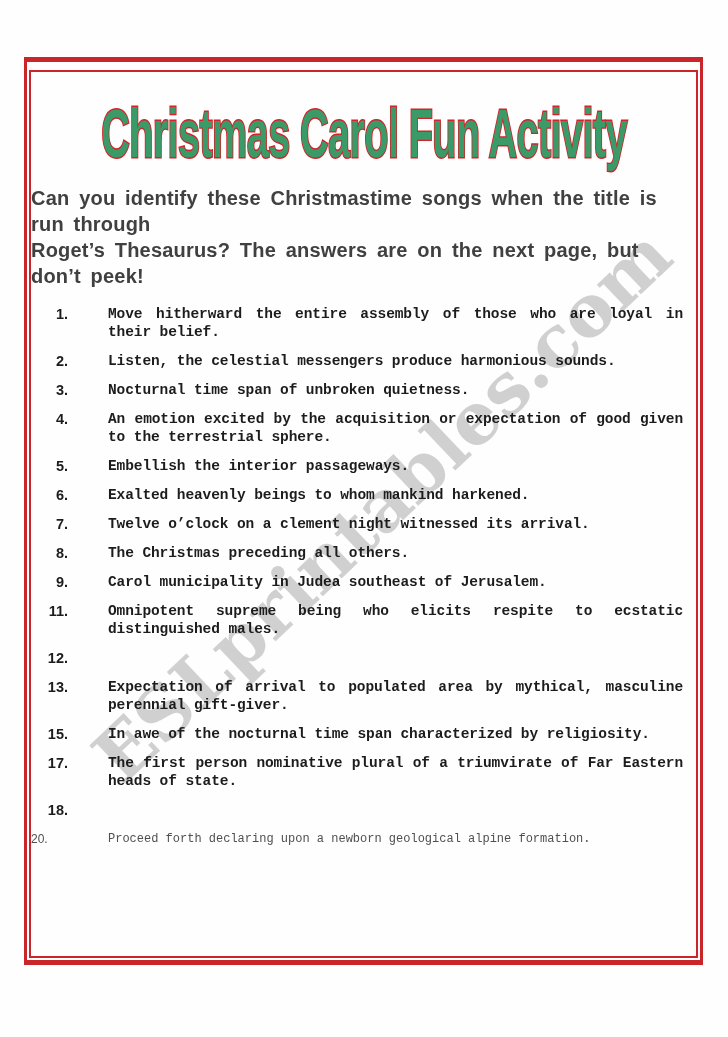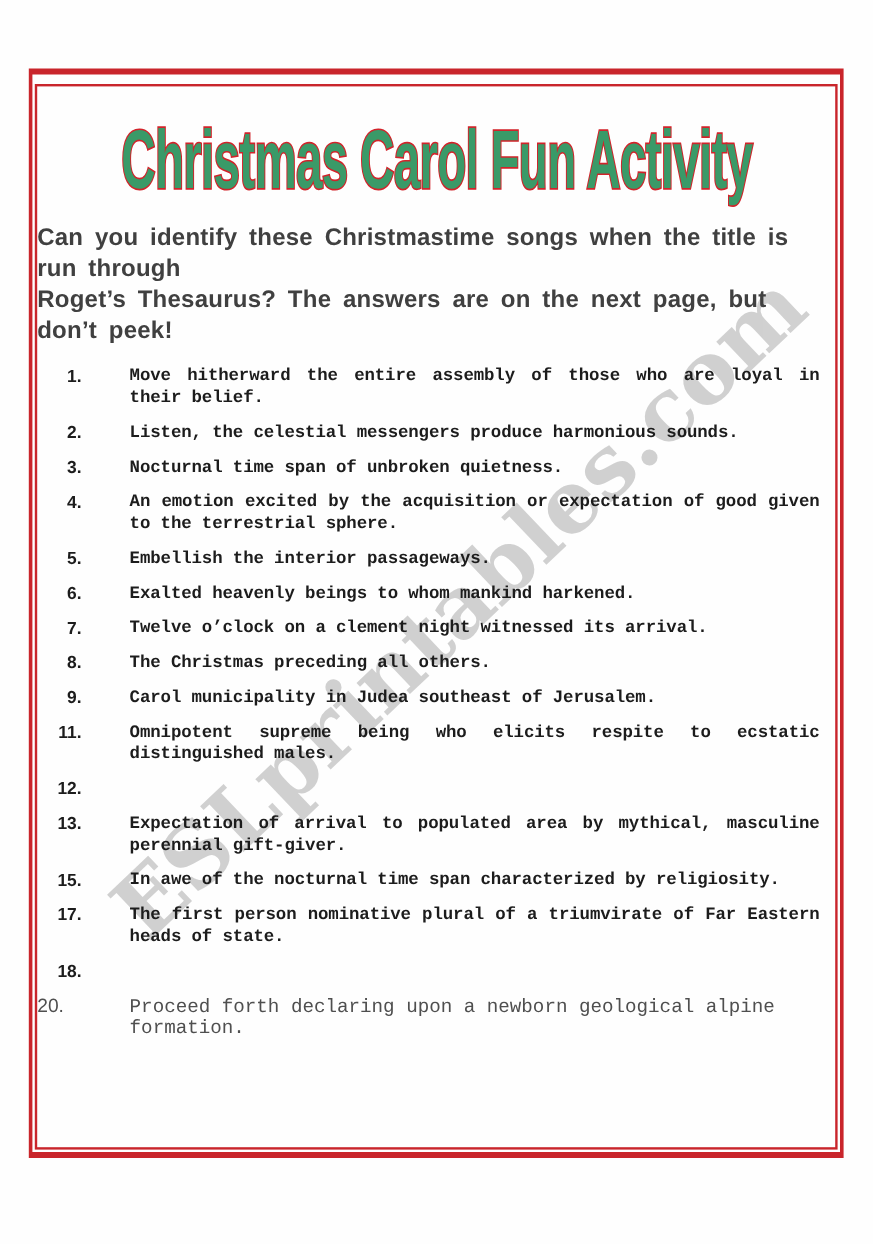--- a/index.html
+++ b/index.html
@@ -56,21 +56,21 @@
   .item .num{
     flex:none;width:37px;text-align:right;
     font-size:14.5px;font-weight:bold;line-height:18px;
   }
   .item .text{
     margin-left:40px;width:575px;text-align:justify;
     font-size:14.5px;font-weight:bold;line-height:18px;letter-spacing:-0.1px;font-family:Liberation Mono, monospace;
   }
   .item.muted .num,
   .item.muted .text{
-    font-weight:normal;font-size:16px;color:#4f4f4f;text-align:left;letter-spacing:0;
+    font-weight:normal;font-size:12px;color:#4f4f4f;text-align:left;letter-spacing:0;
   }
 </style>
 </head>
 <body>
 
 <div class="page">
 
   <div class="watermark">ESLprintables.com</div>
 
   <div class="border-outer">

